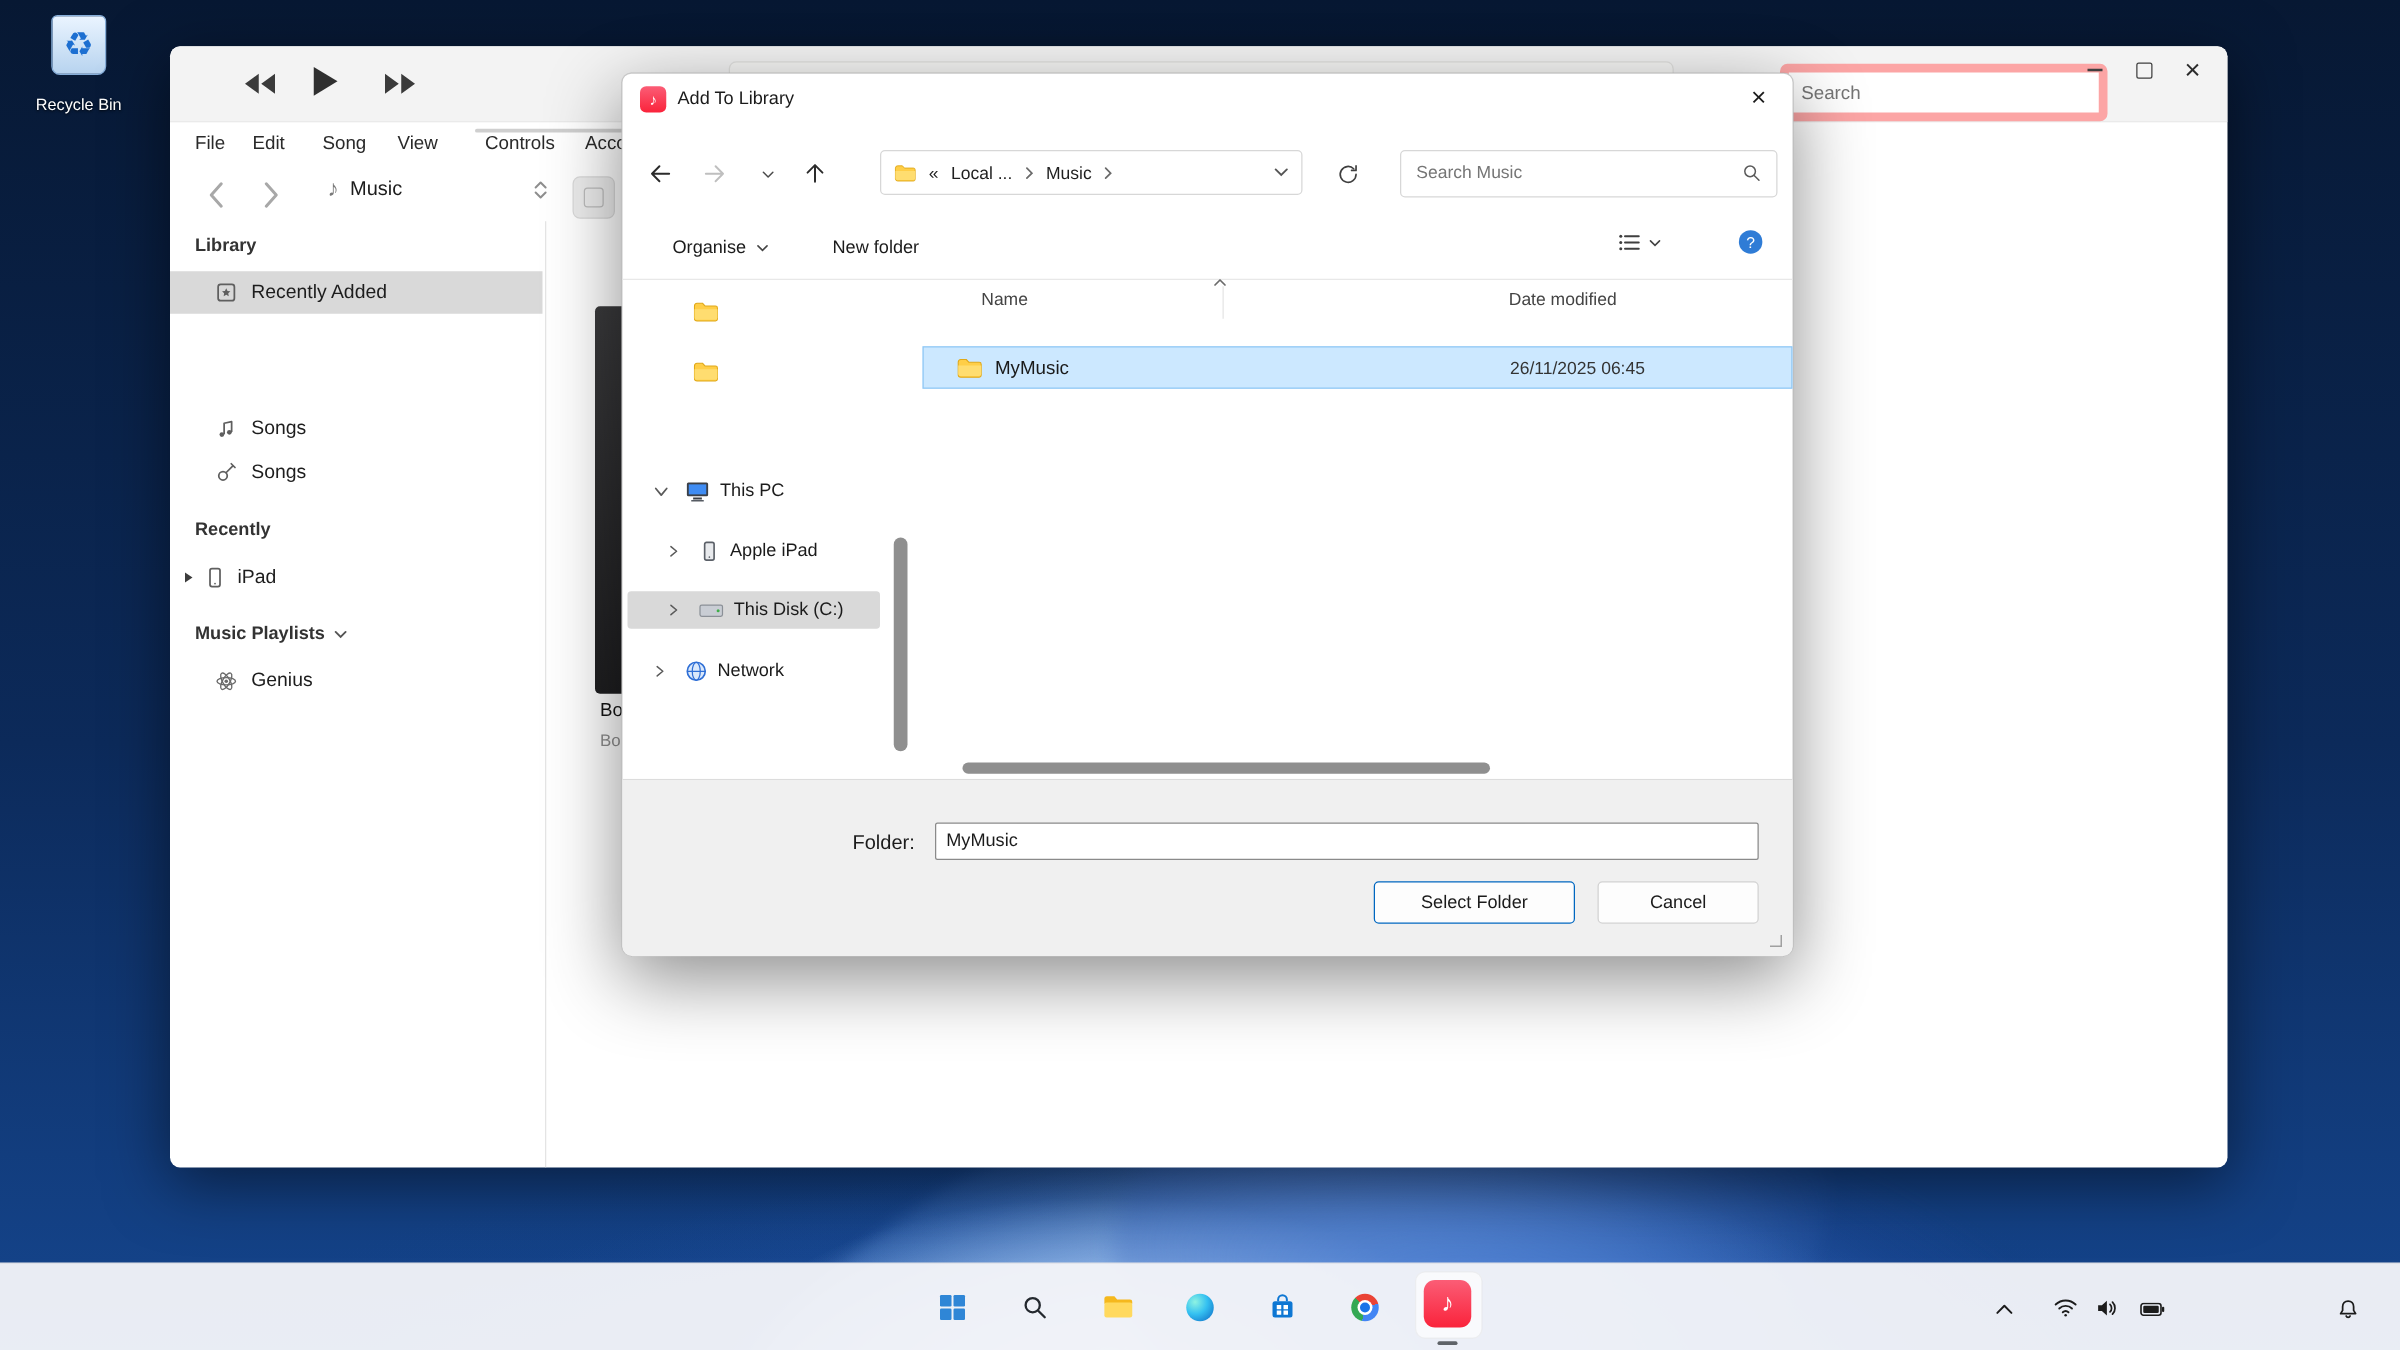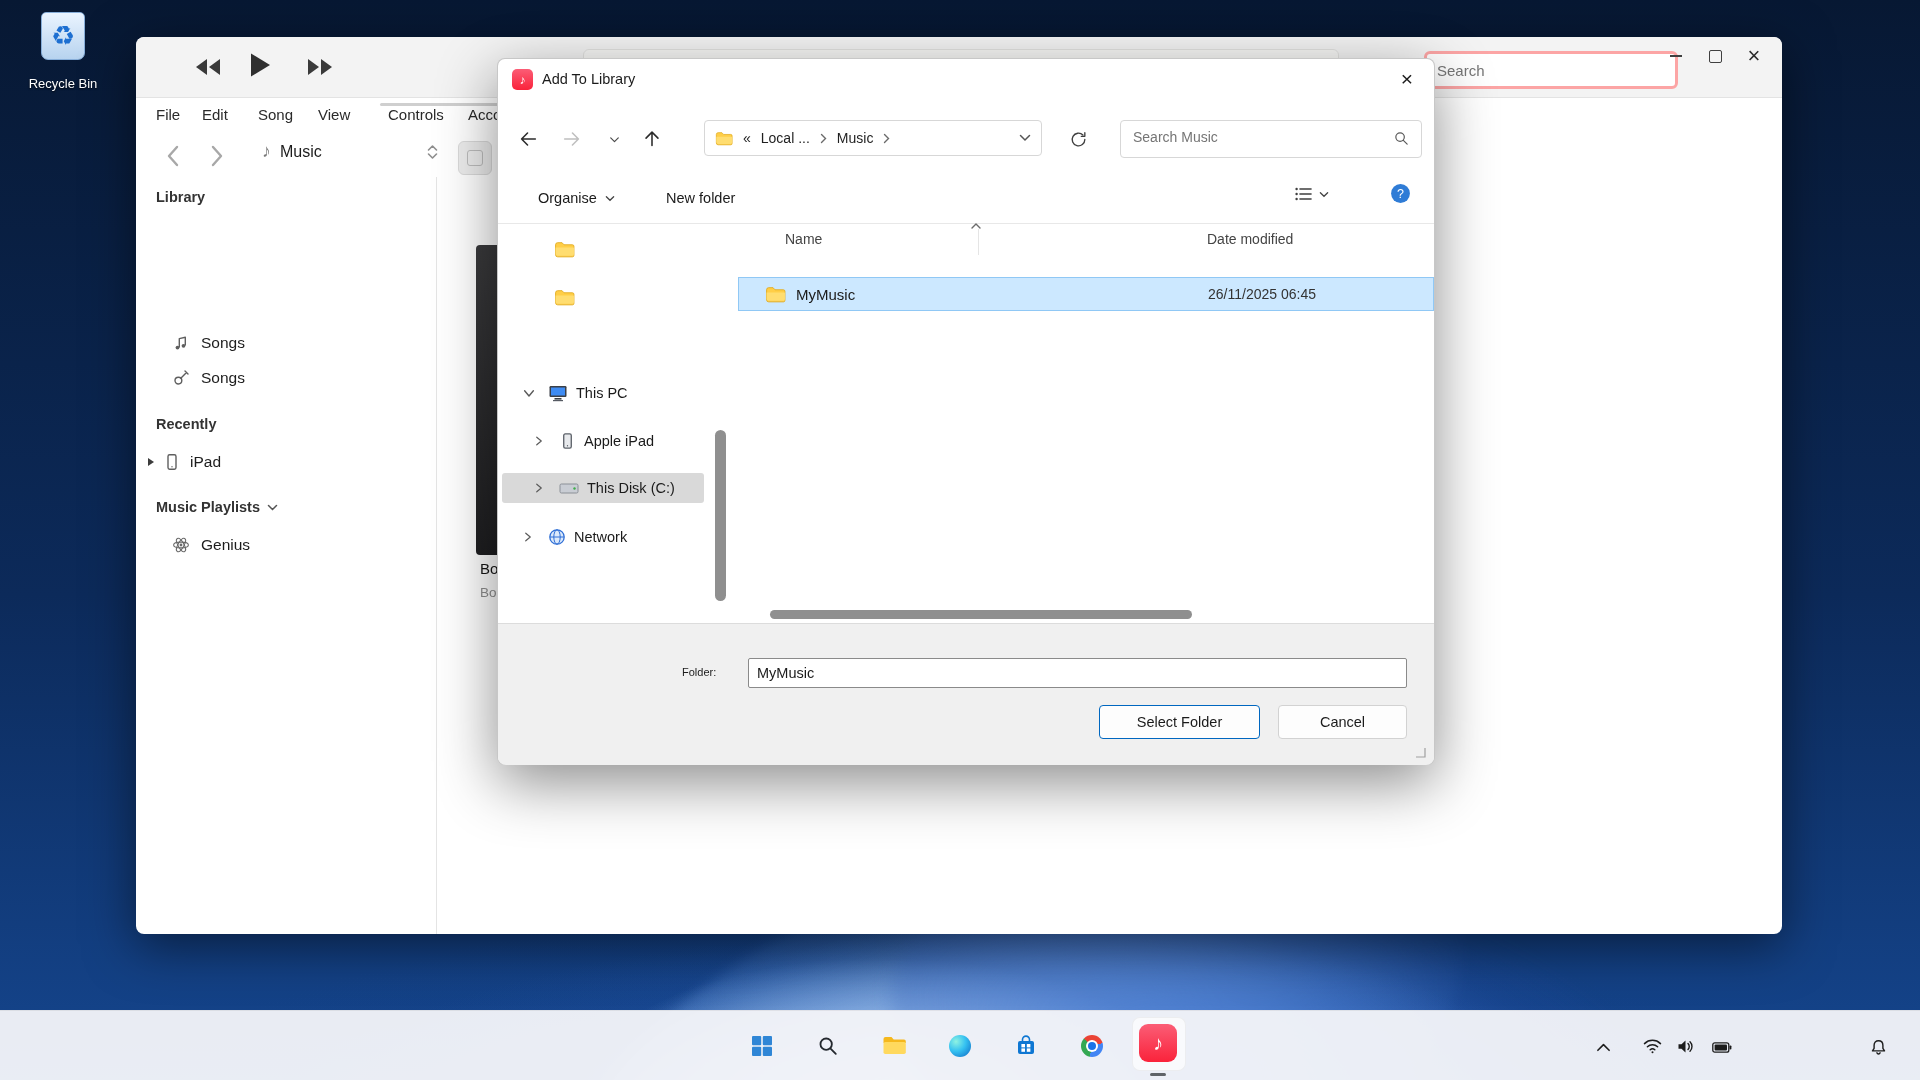--- a/index.html
+++ b/index.html
@@ -32,21 +32,21 @@
   .desklabel{margin-top:16px;color:#fff;font-size:13px;text-shadow:0 1px 2px rgba(0,0,0,.85)}
 
   
   .win{left:136px;top:37px;width:1646px;height:897px;background:#fff;border-radius:8px;
     box-shadow:0 12px 50px rgba(0,0,0,.5);overflow:hidden}
   .win .titlebar{left:0;top:0;width:100%;height:60px;background:#f3f3f3;border-bottom:1px solid #e3e3e3;border-radius:8px 8px 0 0}
   .menuitem{position:absolute;top:69px;font-size:15px;color:#2a2a2a;cursor:default}
   .volline{left:244px;top:66px;width:214px;height:3px;background:#cfcfcf;border-radius:2px}
   .lcd{left:447px;top:12px;width:754px;height:46px;background:#f7f7f5;border:1px solid #e2e2e0;border-radius:6px;
     display:flex;align-items:center;justify-content:center;color:#9a9a9a;font-size:15px}
-  .winsearch{left:1288px;top:14px;width:228px;height:32px;border:3px solid #fca5a5;border-radius:6px;background:#fff;
+  .winsearch{left:1288px;top:14px;width:228px;height:32px;border:7px solid #fca5a5;border-radius:6px;background:#fff;
     font-size:15px;color:#333;padding:0 10px}
   .winctl{position:absolute;top:6px;width:34px;height:26px;display:flex;align-items:center;justify-content:center;color:#3c3c3c}
   .gridbtn{left:322px;top:104px;width:32px;height:32px;background:#ededed;border:1px solid #dadada;border-radius:6px;
     display:flex;align-items:center;justify-content:center}
   .gridbtn .inner{width:14px;height:14px;border:1.4px solid #bdbdbd;border-radius:3px}
   .vdiv{left:300px;top:140px;width:1px;height:757px;background:#e4e4e4}
   .sidebar{left:0;top:140px;width:300px;height:757px}
   .shead{position:absolute;left:20px;font-size:14.5px;font-weight:bold;color:#333}
   .srow{position:absolute;left:0;width:298px;height:34px;display:flex;align-items:center;gap:11px;padding-left:36px;
     font-size:15.5px;color:#1d1d1d;box-sizing:border-box}
@@ -75,21 +75,21 @@
   .treerow{position:absolute;left:4px;width:202px;height:30px;display:flex;align-items:center;box-sizing:border-box;border-radius:3px}
   .treerow.tsel{background:#d9d9d9}
   .treetxt{font-size:14.5px;color:#1b1b1b;margin-left:8px;white-space:nowrap}
   .vthumb{left:217px;top:371px;width:11px;height:171px;background:#8f8f8f;border-radius:6px}
   .colhead{position:absolute;top:172px;font-size:14px;color:#444}
   .coldiv{left:480px;top:170px;width:1px;height:26px;background:#e5e5e5}
   .filerow{left:240px;top:218px;width:696px;height:34px;background:#cce8ff;border:1px solid #90c8f5;box-sizing:border-box;
     display:flex;align-items:center}
   .hthumb{left:272px;top:551px;width:422px;height:9px;background:#8f8f8f;border-radius:5px}
   .footer{left:0;top:564px;width:936px;height:141px;background:#f0f0f0;border-top:1px solid #dcdcdc;border-radius:0 0 8px 8px}
-  .flabel{position:absolute;left:184px;top:42px;font-size:11px;color:#1b1b1b}
+  .flabel{position:absolute;left:184px;top:42px;font-size:16px;color:#1b1b1b}
   .finput{position:absolute;left:250px;top:34px;width:659px;height:30px;border:1px solid #8a8a8a;border-radius:2px;
     font-size:14.5px;color:#1b1b1b;padding:0 8px;box-sizing:border-box;background:#fff}
   .btn{position:absolute;top:81px;height:34px;border-radius:4px;font-size:14.5px;color:#1b1b1b;
     display:flex;align-items:center;justify-content:center;background:#fdfdfd;border:1px solid #d2d2d2;box-sizing:border-box}
   .btn.primary{border-color:#0067c0}
 
   
   .taskbar{left:0;top:1010px;width:1920px;height:70px;background:rgba(242,244,248,.96);border-top:1px solid rgba(0,0,0,.06)}
   .tico{position:absolute;top:24px}
   .mplate{left:1132px;top:6px;width:52px;height:52px;background:rgba(255,255,255,.68);border:1px solid rgba(0,0,0,.05);border-radius:8px}
@@ -180,20 +180,29 @@
     </div>
     <div class="abs gridbtn">
       <span class="inner"></span>
     </div>
 
     <div class="abs vdiv"></div>
 
     <div class="abs sidebar">
       <div class="shead" style="top:12px">Library</div>
 
+      <div class="srow sel" style="top:40px">
+        <span>
+          <svg width="18" height="18" viewBox="0 0 18 18">
+              <rect x="2.5" y="2.5" width="13" height="13" rx="2" stroke="#5f5f5f" stroke-width="1.4" fill="none"></rect>
+              <path d="M9 5.6l1 2.1 2.3.3-1.7 1.6.4 2.3L9 10.8 6.9 11.9l.4-2.3L5.6 8l2.3-.3z" fill="#5f5f5f"></path>
+            </svg>
+        </span>
+        <span>Recently Added</span>
+      </div>
       <div class="srow" style="top:149px">
         <span>
           <svg width="18" height="18" viewBox="0 0 18 18">
               <path d="M7.3 13.4V4.6l6-1.3v8.3" stroke="#5f5f5f" stroke-width="1.4" fill="none" stroke-linejoin="round"></path>
               <circle cx="5.5" cy="13.6" r="1.9" fill="#5f5f5f"></circle>
               <circle cx="11.5" cy="11.8" r="1.9" fill="#5f5f5f"></circle>
             </svg>
         </span>
         <span>Songs</span>
       </div>

